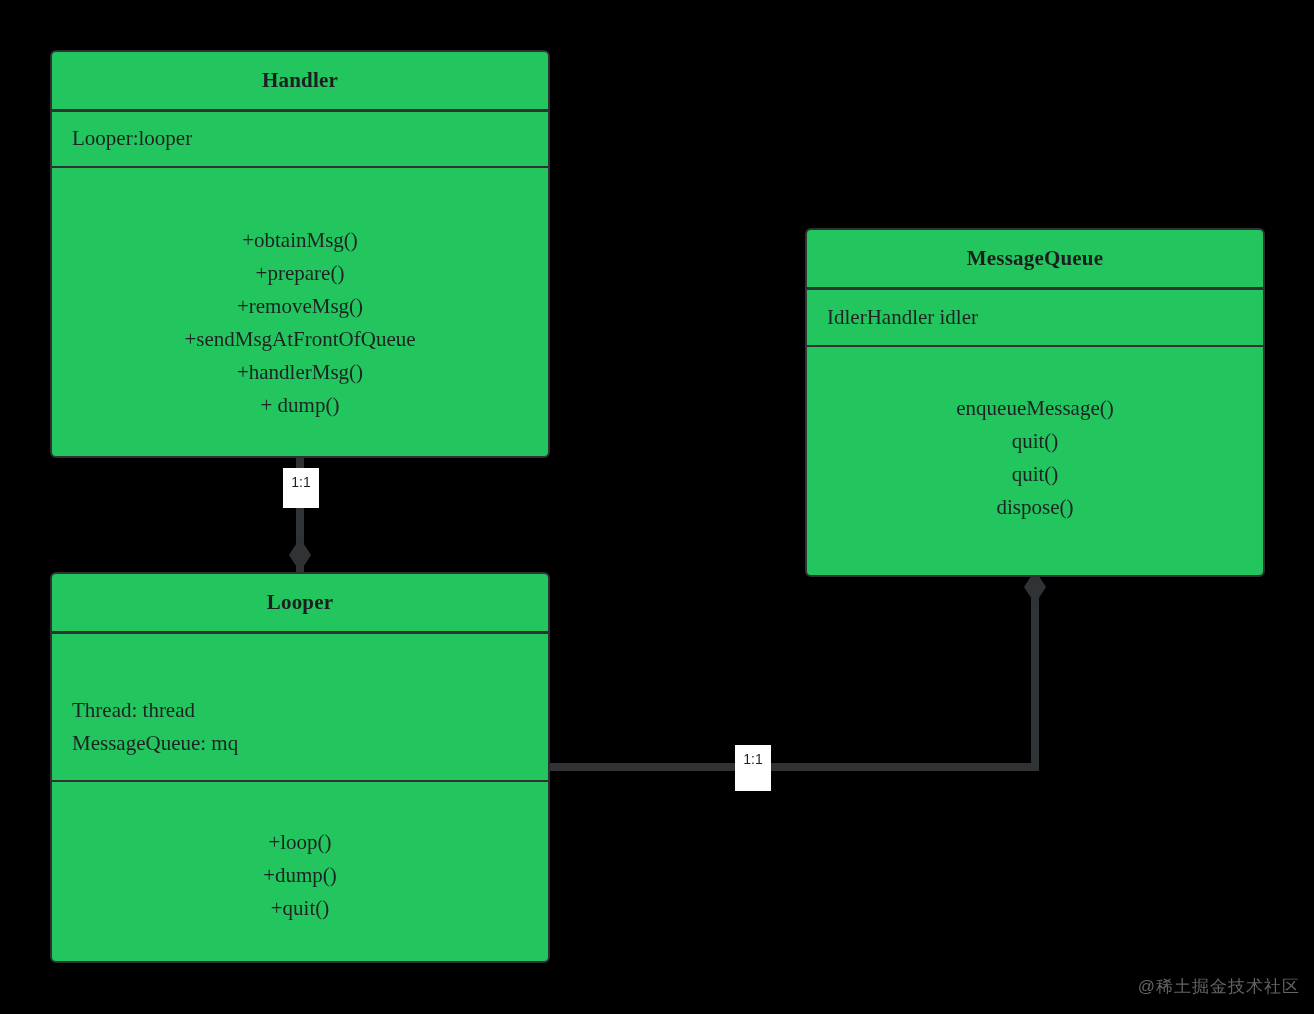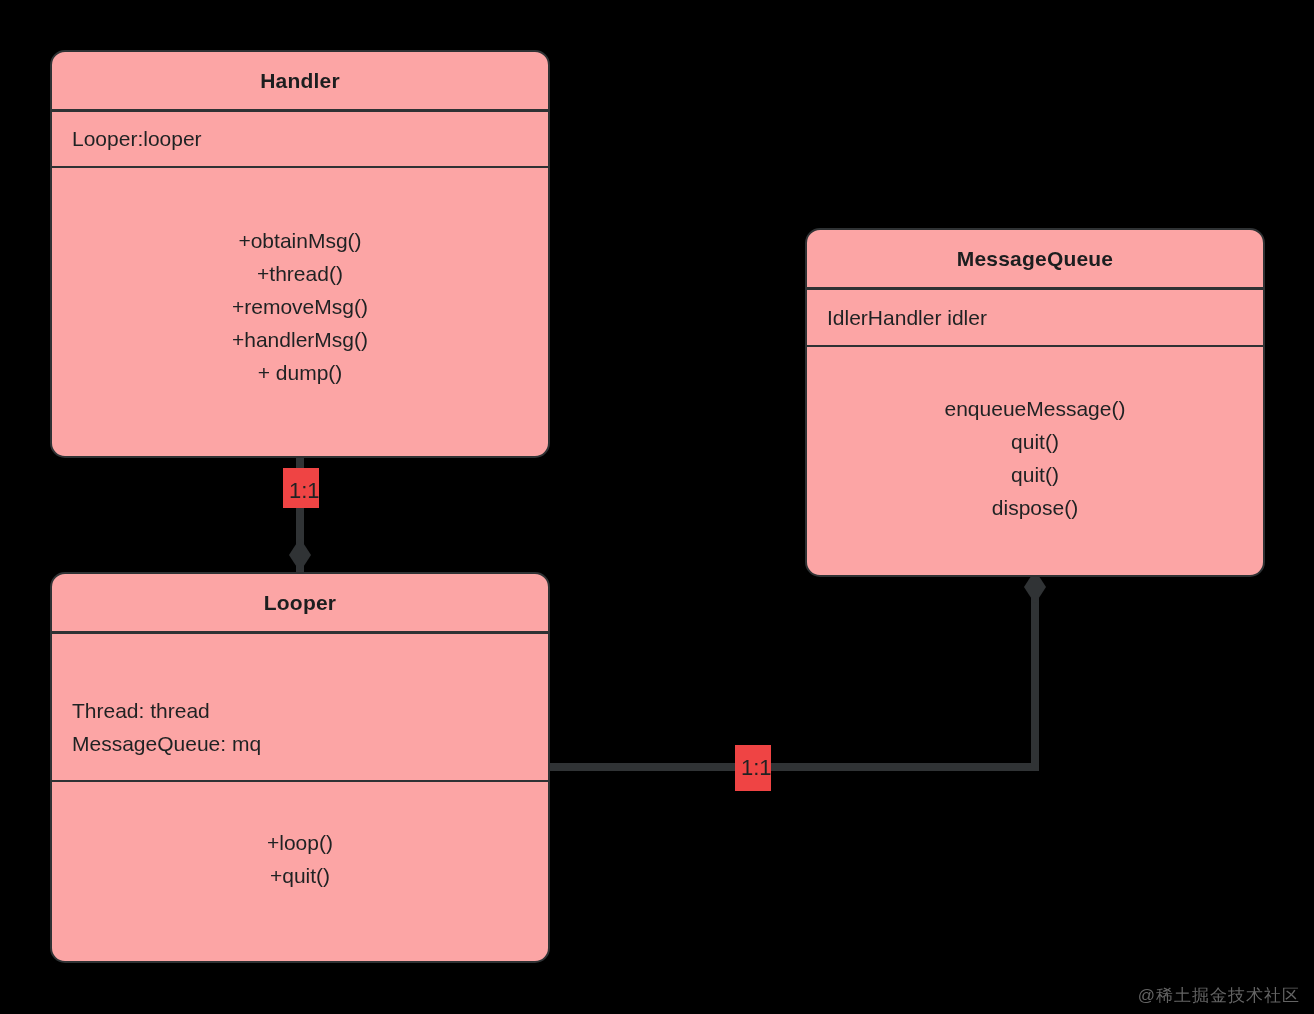--- a/index.html
+++ b/index.html
@@ -19,26 +19,27 @@
     position: absolute;
     left: 0; top: 0;
     width: 1314px;
     height: 1014px;
     background: #000000;
   }
 
   
   .uml-class {
     position: absolute;
-    background: #fca5a5;
+    background: #22c55e;
     border: 2.5px solid #2f3234;
-    border-radius: 15px;
+    border-radius: 6px;
     box-sizing: border-box;
     overflow: hidden;
     z-index: 5;
+    font-family: Liberation Serif, serif;
   }
   .uml-title {
     text-align: center;
     font-weight: bold;
     font-size: 21px;
     color: #1c1e1f;
     letter-spacing: 0.2px;
     box-sizing: border-box;
     display: flex;
     align-items: center;
@@ -108,37 +109,37 @@
     z-index: 4;
   }
   #diamond-looper { left: 289px; top: 538px;
     clip-path: polygon(50% 0%, 100% 50%, 50% 100%, 0% 50%); }
   #diamond-mq     { left: 1024px; top: 570px;
     clip-path: polygon(50% 0%, 100% 50%, 50% 100%, 0% 50%); }
 
   
   .edge-label {
     position: absolute;
-    background: #ef4444;
+    background: #ffffff;
     color: #1f2223;
-    font-size: 22px;
+    font-size: 14px;
     line-height: 28px;
     text-align: center;
-    padding: 9px 6px 6px 6px;
+    padding: 0 6px 6px 6px;
     box-sizing: border-box;
     z-index: 6;
   }
   #label-hl { left: 283px; top: 468px; width: 36px; height: 40px; }
   #label-lm { left: 735px; top: 745px; width: 36px; height: 46px; }
 
   
   #watermark {
     position: absolute;
     right: 14px;
-    bottom: 7px;
+    bottom: 16px;
     color: #7a7a7a;
     font-size: 17px;
     letter-spacing: 1px;
     opacity: 0.82;
     z-index: 8;
     white-space: nowrap;
   }
 </style>
 </head>
 <body>
@@ -147,22 +148,23 @@
 
   <div class="uml-class" id="box-handler">
     <div class="uml-title">Handler</div>
     <div class="uml-divider"></div>
     <div class="uml-section uml-attrs">
       <div class="uml-row">Looper:looper</div>
     </div>
     <div class="uml-divider"></div>
     <div class="uml-section uml-methods">
       <div class="uml-row">+obtainMsg()</div>
-      <div class="uml-row">+thread()</div>
+      <div class="uml-row">+prepare()</div>
       <div class="uml-row">+removeMsg()</div>
+      <div class="uml-row">+sendMsgAtFrontOfQueue</div>
       <div class="uml-row">+handlerMsg()</div>
       <div class="uml-row">+ dump()</div>
     </div>
   </div>
 
   <div class="uml-class" id="box-messagequeue">
     <div class="uml-title">MessageQueue</div>
     <div class="uml-divider"></div>
     <div class="uml-section uml-attrs">
       <div class="uml-row">IdlerHandler idler</div>
@@ -179,20 +181,21 @@
   <div class="uml-class" id="box-looper">
     <div class="uml-title">Looper</div>
     <div class="uml-divider"></div>
     <div class="uml-section uml-attrs">
       <div class="uml-row">Thread: thread</div>
       <div class="uml-row">MessageQueue: mq</div>
     </div>
     <div class="uml-divider"></div>
     <div class="uml-section uml-methods">
       <div class="uml-row">+loop()</div>
+      <div class="uml-row">+dump()</div>
       <div class="uml-row">+quit()</div>
     </div>
   </div>
 
   <div class="edge-seg" id="edge-hl-line"></div>
   <div class="diamond" id="diamond-looper"></div>
   <div class="edge-label" id="label-hl">1:1</div>
 
   <div class="edge-seg" id="edge-lm-horiz"></div>
   <div class="edge-seg" id="edge-lm-vert"></div>

